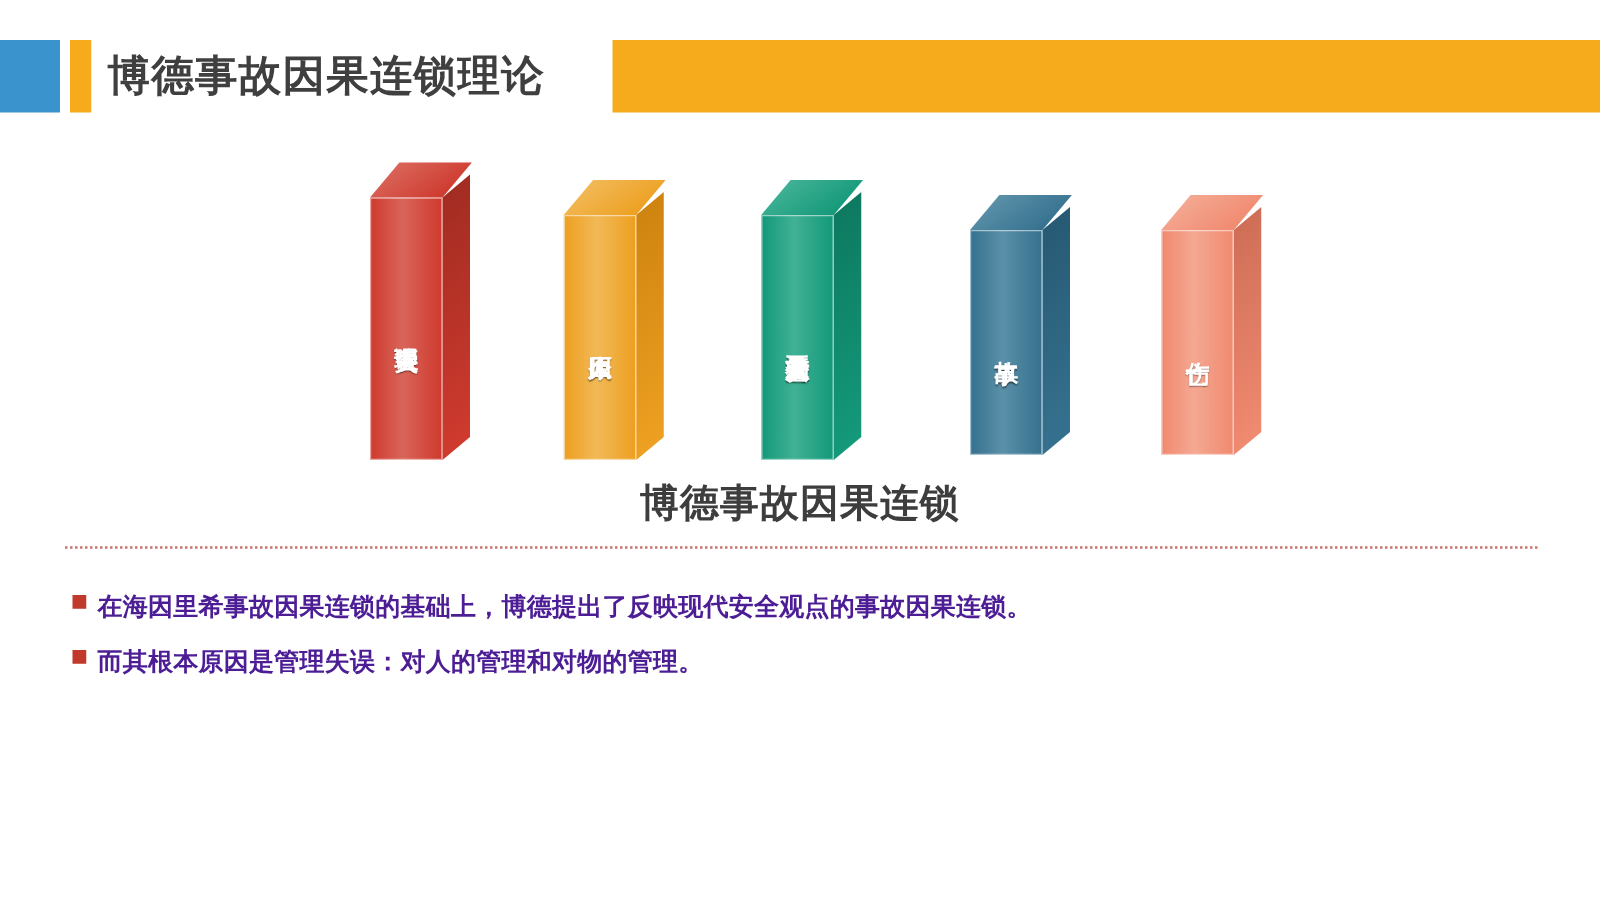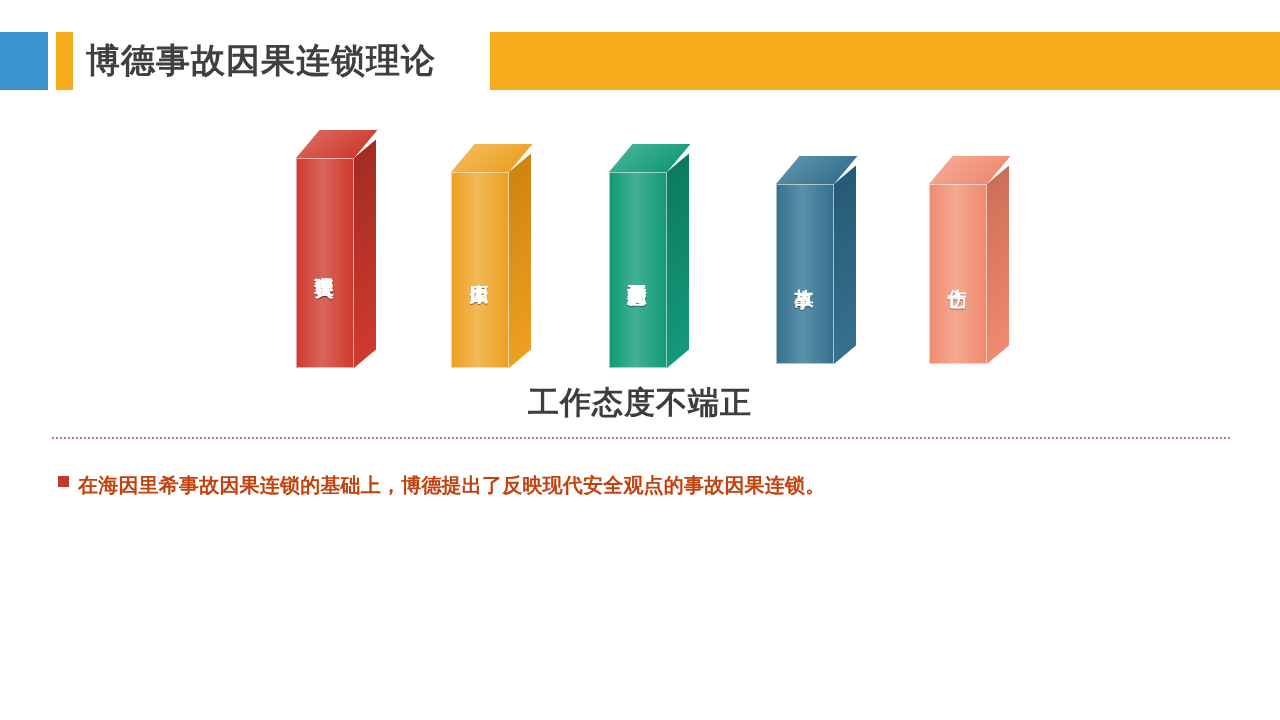--- a/index.html
+++ b/index.html
@@ -172,21 +172,21 @@
     width: 11px;
     height: 11px;
     background: #c0392b;
     margin-top: 10px;
     margin-right: 9px;
   }
   .bullet-text {
     flex: 1 1 auto;
     font-size: 20px;
     font-weight: bold;
-    color: #c2410c;
+    color: #4c1d95;
     line-height: 38px;
     letter-spacing: 0.2px;
     font-family: "DejaVu Sans", "Liberation Sans", sans-serif;
   }
   .bullet-text .cont {
     display: block;
     padding-left: 22px;
   }
 </style>
 </head>
@@ -243,30 +243,36 @@
       <div class="top" style="background: linear-gradient(120deg, rgb(244, 168, 146), rgb(240, 138, 112));"></div>
       <div class="side" style="background: linear-gradient(rgb(207, 110, 87), rgb(240, 138, 112)); height: 180px;"></div>
       <div class="face" style="background: linear-gradient(90deg, rgb(240, 138, 112) 0%, rgb(244, 168, 146) 45%, rgb(240, 138, 112) 100%); height: 180px;"></div>
       <div class="label" style="height: 180px;">
         <span class="label-inner">伤亡</span>
       </div>
     </div>
 
   </div>
 
-  <div id="section-heading">工作态度不端正</div>
+  <div id="section-heading">博德事故因果连锁</div>
 
   <div id="divider"></div>
 
   <div id="body">
 
     <div class="bullet-row">
       <span class="bullet-mark"></span>
       <span class="bullet-text">
         <span>在海因里希事故因果连锁的基础上，博德提出了反映现代安全观点的事故因果连锁。</span>
       </span>
     </div>
 
 
+    <div class="bullet-row">
+      <span class="bullet-mark"></span>
+      <span class="bullet-text">
+        <span>而其根本原因是管理失误：对人的管理和对物的管理。</span>
+      </span>
+    </div>
 
   </div>
 
 </div>
 
 </body></html>

